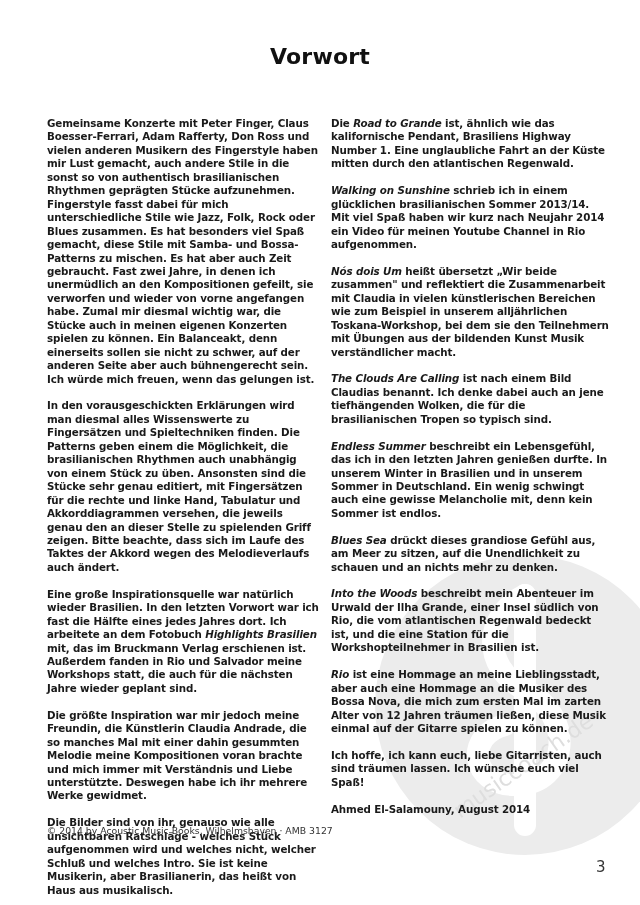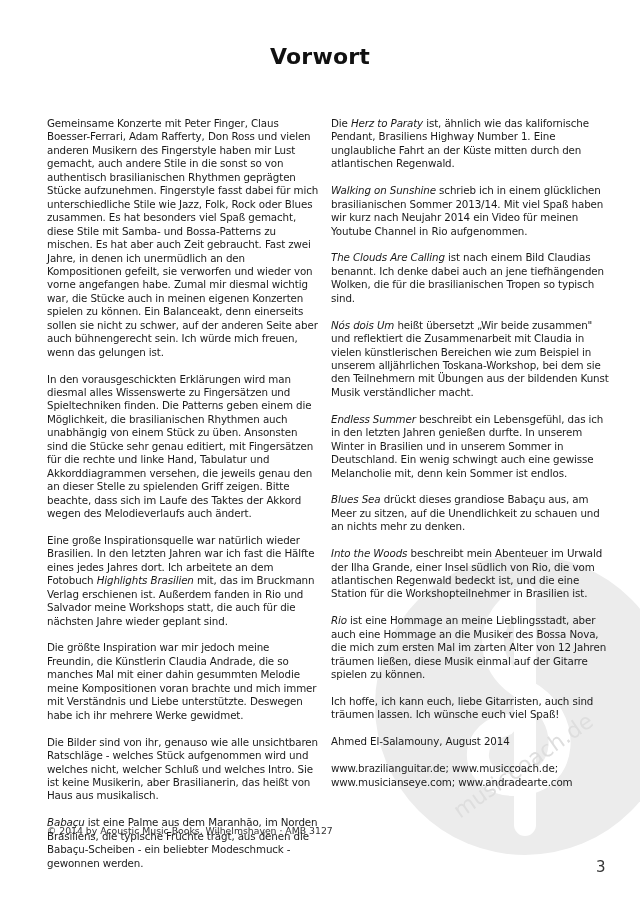--- a/index.html
+++ b/index.html
@@ -13,21 +13,21 @@
       text-align: center; font-size: 22px; font-weight: bold; letter-spacing: 0.2px;
       color: #111;
     }
     .col {
       position: absolute; top: 117px;
       font-size: 10.3px; line-height: 13.45px;
       letter-spacing: -0.12px;
     }
     .col-left { left: 47px; width: 272px; }
     .col-right { left: 331px; width: 278px; }
-    .col p { margin: 0 0 13.4px 0; }
+    .col p { margin: 0 0 13.4px 0; font-weight: bold; }
     .col p em { font-style: italic; }
     .watermark {
       position: absolute; left: 375px; top: 555px; width: 300px; height: 300px;
       pointer-events: none; z-index: 0;
     }
     .col, .title, .footer { z-index: 1; }
     .footer {
       position: absolute; top: 825px; left: 47px; font-size: 9.3px; color: #333;
     }
     .page-number {
@@ -44,33 +44,32 @@
     <path d="M150 40 L 150 270"></path>
   </g>
   <text x="60" y="215" font-size="22" fill="#dedede" transform="rotate(-35 150 200)" font-family="DejaVu Sans, sans-serif">musiccoach.de</text>
 </svg>
 
 <div class="title">Vorwort</div>
 
 <div class="col col-left">
     <p><span>Gemeinsame Konzerte mit Peter Finger, Claus Boesser-Ferrari, Adam Rafferty, Don Ross und vielen anderen Musikern des Fingerstyle haben mir Lust gemacht, auch andere Stile in die sonst so von authentisch brasilianischen Rhythmen geprägten Stücke aufzunehmen. Fingerstyle fasst dabei für mich unterschiedliche Stile wie Jazz, Folk, Rock oder Blues zusammen. Es hat besonders viel Spaß gemacht, diese Stile mit Samba- und Bossa-Patterns zu mischen. Es hat aber auch Zeit gebraucht. Fast zwei Jahre, in denen ich unermüdlich an den Kompositionen gefeilt, sie verworfen und wieder von vorne angefangen habe. Zumal mir diesmal wichtig war, die Stücke auch in meinen eigenen Konzerten spielen zu können. Ein Balanceakt, denn einerseits sollen sie nicht zu schwer, auf der anderen Seite aber auch bühnengerecht sein. Ich würde mich freuen, wenn das gelungen ist.</span></p>
     <p><span>In den vorausgeschickten Erklärungen wird man diesmal alles Wissenswerte zu Fingersätzen und Spieltechniken finden. Die Patterns geben einem die Möglichkeit, die brasilianischen Rhythmen auch unabhängig von einem Stück zu üben. Ansonsten sind die Stücke sehr genau editiert, mit Fingersätzen für die rechte und linke Hand, Tabulatur und Akkorddiagrammen versehen, die jeweils genau den an dieser Stelle zu spielenden Griff zeigen. Bitte beachte, dass sich im Laufe des Taktes der Akkord wegen des Melodieverlaufs auch ändert.</span></p>
-    <p><span>Eine große Inspirationsquelle war natürlich wieder Brasilien. In den letzten Jahren war ich fast die Hälfte eines jedes Jahres dort. Ich arbeitete an dem Fotobuch </span><em>Highlights Brasilien</em><span> mit, das im Bruckmann Verlag erschienen ist. Außerdem fanden in Rio und Salvador meine Workshops statt, die auch für die nächsten Jahre wieder geplant sind.</span></p>
+    <p><span>Eine große Inspirationsquelle war natürlich wieder Brasilien. In den letzten Vorwort war ich fast die Hälfte eines jedes Jahres dort. Ich arbeitete an dem Fotobuch </span><em>Highlights Brasilien</em><span> mit, das im Bruckmann Verlag erschienen ist. Außerdem fanden in Rio und Salvador meine Workshops statt, die auch für die nächsten Jahre wieder geplant sind.</span></p>
     <p><span>Die größte Inspiration war mir jedoch meine Freundin, die Künstlerin Claudia Andrade, die so manches Mal mit einer dahin gesummten Melodie meine Kompositionen voran brachte und mich immer mit Verständnis und Liebe unterstützte. Deswegen habe ich ihr mehrere Werke gewidmet.</span></p>
     <p><span>Die Bilder sind von ihr, genauso wie alle unsichtbaren Ratschläge - welches Stück aufgenommen wird und welches nicht, welcher Schluß und welches Intro. Sie ist keine Musikerin, aber Brasilianerin, das heißt von Haus aus musikalisch.</span></p>
     <p><em>Babaçu</em><span> ist eine Palme aus dem Maranhão, im Norden Brasiliens, die typische Früchte trägt, aus denen die Babaçu-Scheiben - ein beliebter Modeschmuck - gewonnen werden.</span></p>
   </div>
 <div class="col col-right">
-    <p><span>Die </span><em>Herz to Paraty</em><span> ist, ähnlich wie das kalifornische Pendant, Brasiliens Highway Number 1. Eine unglaubliche Fahrt an der Küste mitten durch den atlantischen Regenwald.</span></p>
+    <p><span>Die </span><em>Road to Grande</em><span> ist, ähnlich wie das kalifornische Pendant, Brasiliens Highway Number 1. Eine unglaubliche Fahrt an der Küste mitten durch den atlantischen Regenwald.</span></p>
     <p><em>Walking on Sunshine</em><span> schrieb ich in einem glücklichen brasilianischen Sommer 2013/14. Mit viel Spaß haben wir kurz nach Neujahr 2014 ein Video für meinen Youtube Channel in Rio aufgenommen.</span></p>
+    <p><em>Nós dois Um</em><span> heißt übersetzt „Wir beide zusammen" und reflektiert die Zusammenarbeit mit Claudia in vielen künstlerischen Bereichen wie zum Beispiel in unserem alljährlichen Toskana-Workshop, bei dem sie den Teilnehmern mit Übungen aus der bildenden Kunst Musik verständlicher macht.</span></p>
     <p><em>The Clouds Are Calling</em><span> ist nach einem Bild Claudias benannt. Ich denke dabei auch an jene tiefhängenden Wolken, die für die brasilianischen Tropen so typisch sind.</span></p>
-    <p><em>Nós dois Um</em><span> heißt übersetzt „Wir beide zusammen" und reflektiert die Zusammenarbeit mit Claudia in vielen künstlerischen Bereichen wie zum Beispiel in unserem alljährlichen Toskana-Workshop, bei dem sie den Teilnehmern mit Übungen aus der bildenden Kunst Musik verständlicher macht.</span></p>
     <p><em>Endless Summer</em><span> beschreibt ein Lebensgefühl, das ich in den letzten Jahren genießen durfte. In unserem Winter in Brasilien und in unserem Sommer in Deutschland. Ein wenig schwingt auch eine gewisse Melancholie mit, denn kein Sommer ist endlos.</span></p>
-    <p><em>Blues Sea</em><span> drückt dieses grandiose Babaçu aus, am Meer zu sitzen, auf die Unendlichkeit zu schauen und an nichts mehr zu denken.</span></p>
+    <p><em>Blues Sea</em><span> drückt dieses grandiose Gefühl aus, am Meer zu sitzen, auf die Unendlichkeit zu schauen und an nichts mehr zu denken.</span></p>
     <p><em>Into the Woods</em><span> beschreibt mein Abenteuer im Urwald der Ilha Grande, einer Insel südlich von Rio, die vom atlantischen Regenwald bedeckt ist, und die eine Station für die Workshopteilnehmer in Brasilien ist.</span></p>
     <p><em>Rio</em><span> ist eine Hommage an meine Lieblingsstadt, aber auch eine Hommage an die Musiker des Bossa Nova, die mich zum ersten Mal im zarten Alter von 12 Jahren träumen ließen, diese Musik einmal auf der Gitarre spielen zu können.</span></p>
     <p><span>Ich hoffe, ich kann euch, liebe Gitarristen, auch sind träumen lassen. Ich wünsche euch viel Spaß!</span></p>
     <p><span>Ahmed El-Salamouny, August 2014</span></p>
-    <p><span>www.brazilianguitar.de; www.musiccoach.de;</span><br><span>www.musicianseye.com; www.andradearte.com</span></p>
   </div>
 
 <div class="footer">© 2014 by Acoustic Music Books, Wilhelmshaven · AMB 3127</div>
 <div class="page-number">3</div>
 
 </body></html>

